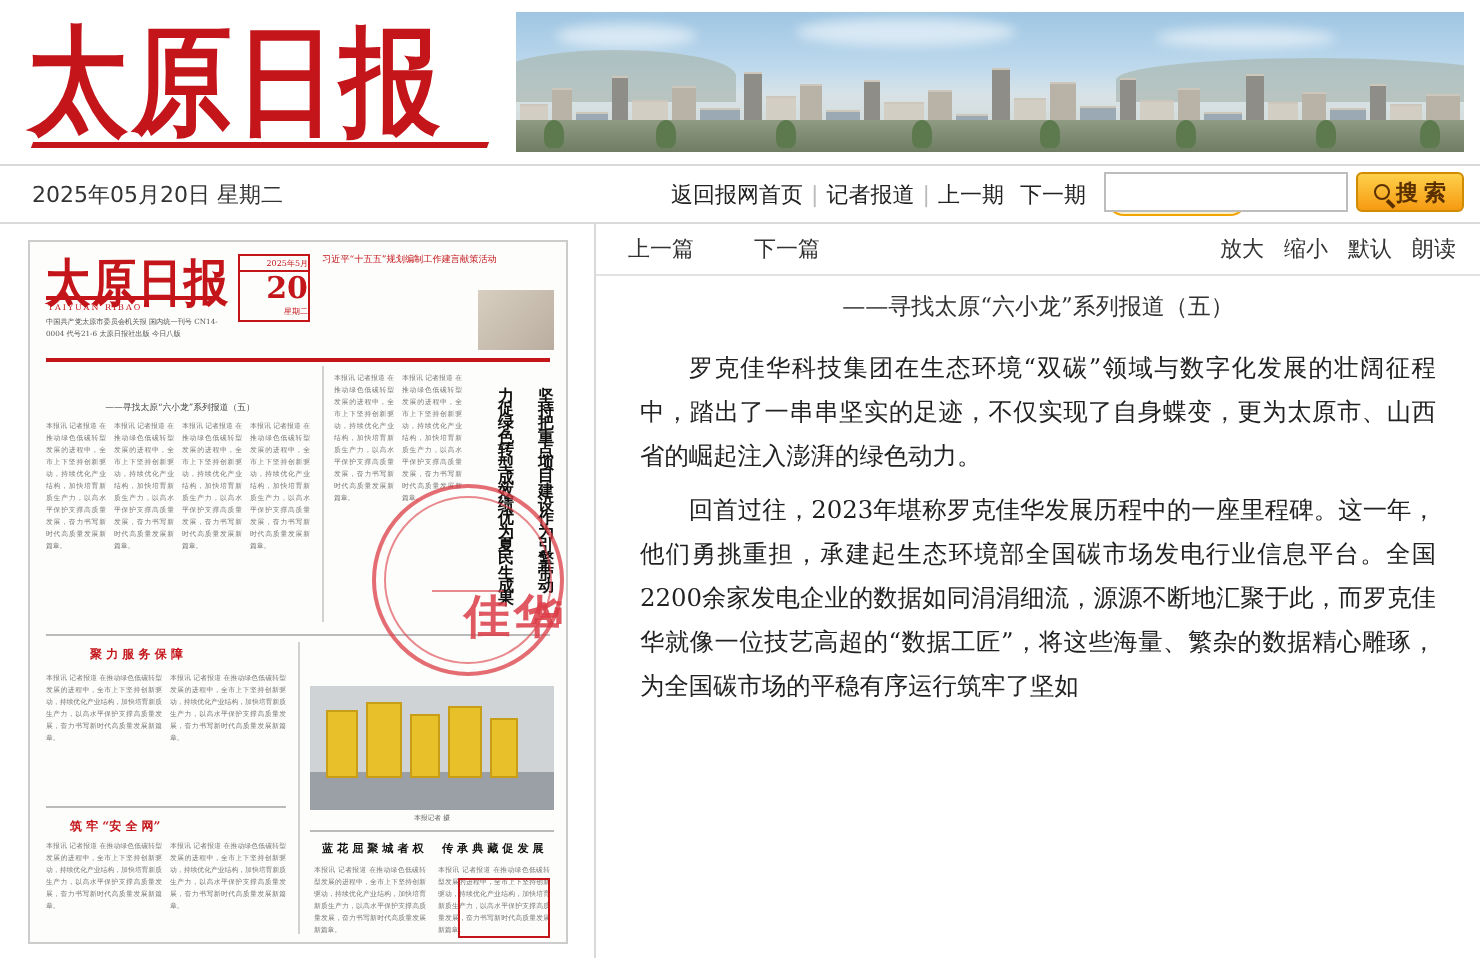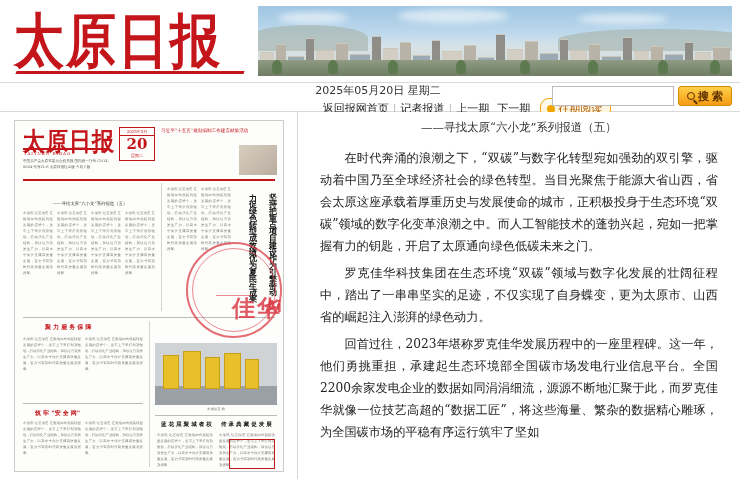--- a/index.html
+++ b/index.html
@@ -98,21 +98,20 @@
   .toolbar {
     position: relative;
     height: 30px;
     border-top: 1px solid #d9d9d9;
     border-bottom: 1px solid #d9d9d9;
     background: #fff;
     font-size: 11px;
     color: #333;
     display: flex;
     align-items: center;
-    flex-direction: column;
   }
   .tb-date {
     margin-left: 16px;
     color: #333;
     white-space: nowrap;
   }
   .tb-links {
     margin-left: 190px;
     display: flex;
     align-items: center;
@@ -253,21 +252,21 @@
     font-size: 3.6px;
     color: #555;
     line-height: 1.6;
   }
   .p-datebox {
     position: absolute;
     left: 104px; top: 6px;
     width: 36px; height: 34px;
     border: 1px solid #c3151a;
     color: #c3151a;
-    text-align: center;
+    text-align: right;
   }
   .p-datebox .m { font-size: 4px; line-height: 7px; border-bottom:1px solid #c3151a;}
   .p-datebox .d { font-size: 15px; font-weight: bold; line-height: 16px;}
   .p-datebox .w { font-size: 4px; line-height: 7px; }
   .p-topred {
     position: absolute;
     left: 146px; top: 6px;
     width: 116px;
     font-size: 4.6px;
     color: #c3151a;
@@ -639,23 +638,34 @@
       <div class="stamp">
         <div class="ring"></div>
         <div class="ring2"></div>
         <div class="s-main">佳华</div>
         <div class="s-bar"></div>
         <div class="s-sub">Ai</div>
       </div>
     </div>
 
     <div class="right-pane">
+      <div class="art-toolbar">
+        <div class="art-nav">
+          <span>上一篇</span>
+          <span>下一篇</span>
+        </div>
+        <div class="art-zoom">
+          <span>放大</span>
+          <span>缩小</span>
+          <span>默认</span>
+          <span>朗读</span>
+        </div>
+      </div>
 
       <div class="art-body">
         <div class="art-sub">——寻找太原“六小龙”系列报道（五）</div>
-        <p class="art-p">在时代奔涌的浪潮之下，“双碳”与数字化转型宛如强劲的双引擎，驱动着中国乃至全球经济社会的绿色转型。当目光聚焦于能源大省山西，省会太原这座承载着厚重历史与发展使命的城市，正积极投身于生态环境“双碳”领域的数字化变革浪潮之中。而人工智能技术的蓬勃兴起，宛如一把掌握有力的钥匙，开启了太原通向绿色低碳未来之门。</p>
         <p class="art-p">罗克佳华科技集团在生态环境“双碳”领域与数字化发展的壮阔征程中，踏出了一串串坚实的足迹，不仅实现了自身蝶变，更为太原市、山西省的崛起注入澎湃的绿色动力。</p>
         <p class="art-p">回首过往，2023年堪称罗克佳华发展历程中的一座里程碑。这一年，他们勇挑重担，承建起生态环境部全国碳市场发电行业信息平台。全国2200余家发电企业的数据如同涓涓细流，源源不断地汇聚于此，而罗克佳华就像一位技艺高超的“数据工匠”，将这些海量、繁杂的数据精心雕琢，为全国碳市场的平稳有序运行筑牢了坚如</p>
       </div>
     </div>
 
   </div>
 </div>
 
 </body></html>

